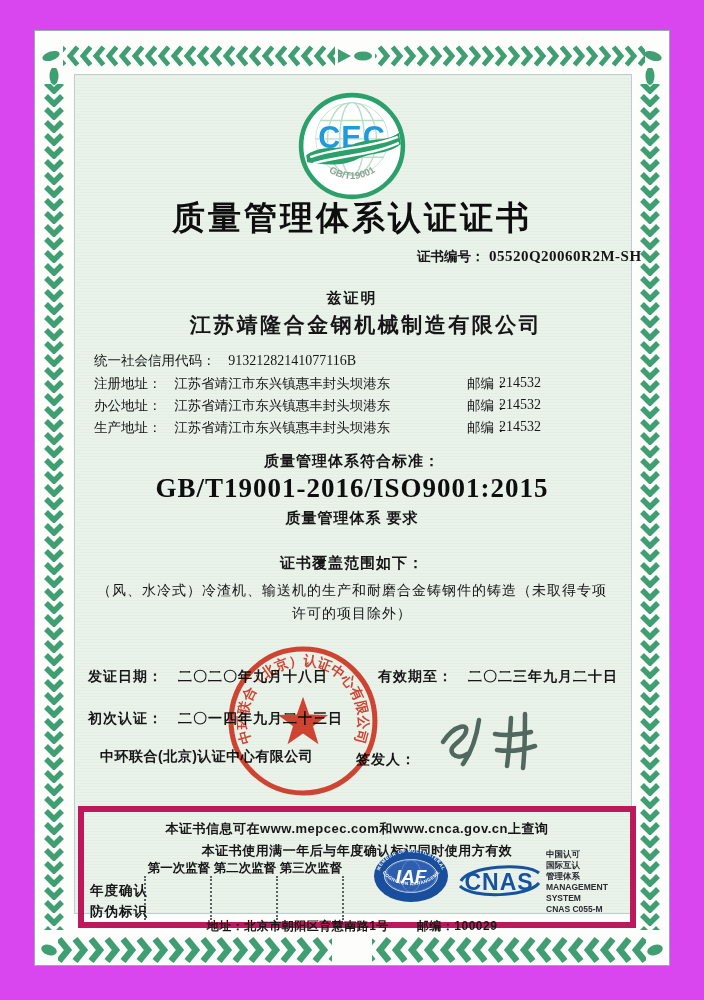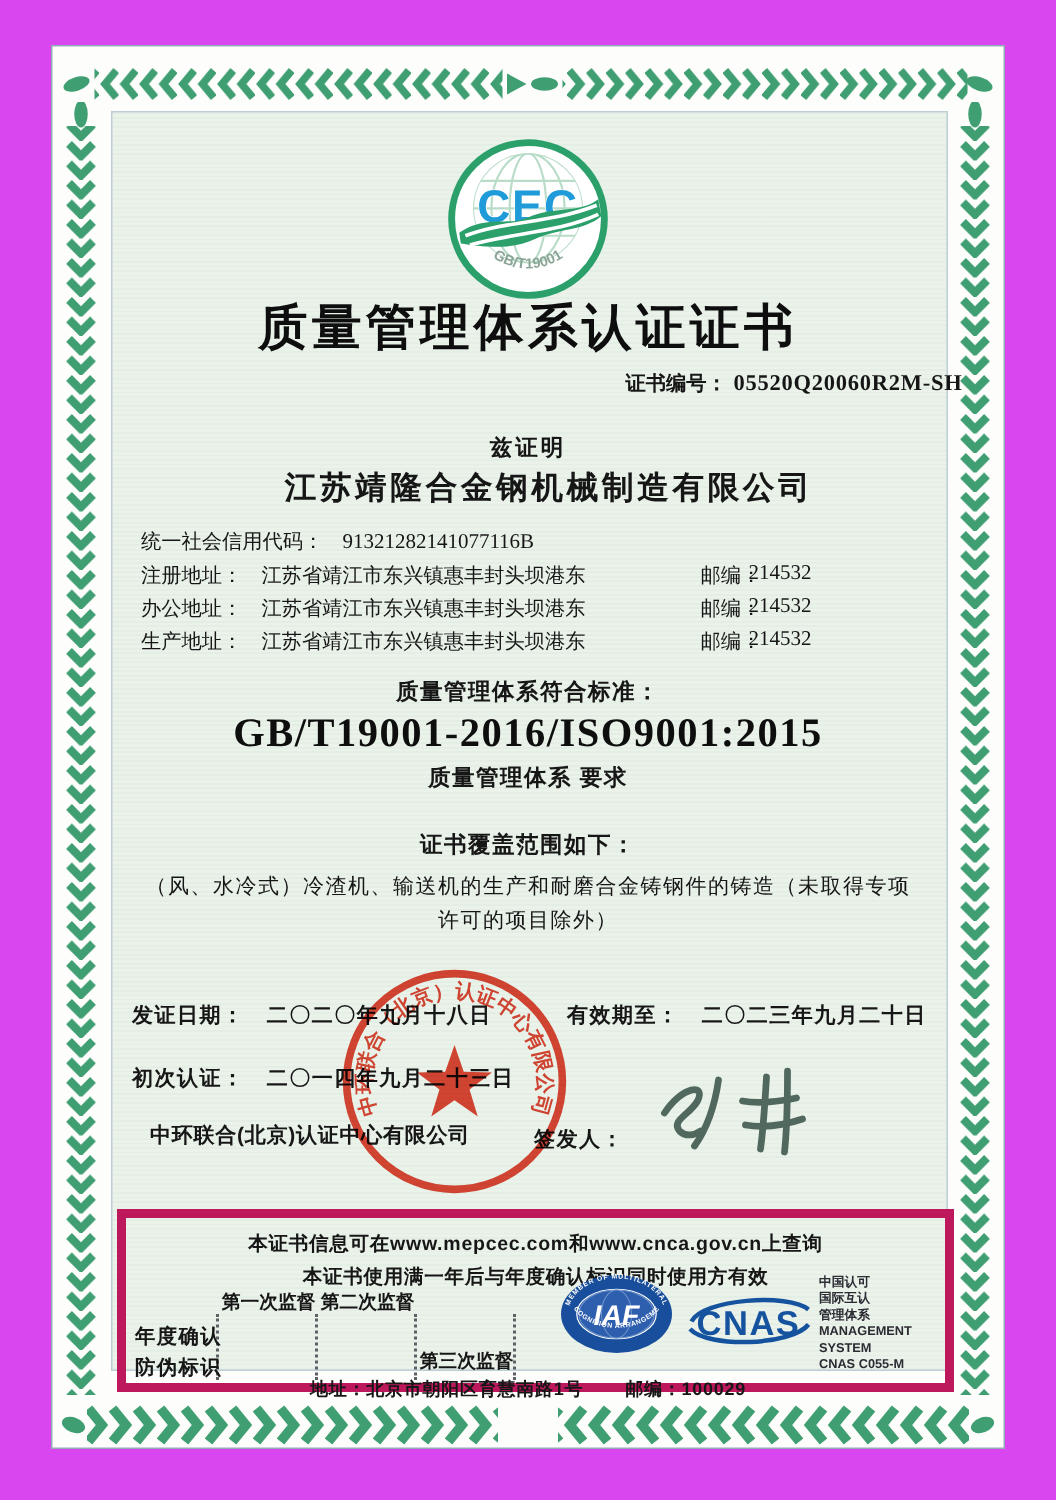--- a/index.html
+++ b/index.html
@@ -189,21 +189,21 @@
       <textPath href="#sealArc" startOffset="50%" text-anchor="middle">中环联合（北京）认证中心有限公司</textPath>
     </text>
     <polygon fill="#e0331f" points="76,52 82.1,69.6 100.7,70 85.9,81.2 91.3,99 76,88.4 60.7,99 66.1,81.2 51.3,70 69.9,69.6"></polygon>
   </svg>
 
   <div class="fbox">
     <div class="a ctr fline" style="top:8px;">本证书信息可在www.mepcec.com和www.cnca.gov.cn上查询</div>
     <div class="a ctr fline" style="top:30px;">本证书使用满一年后与年度确认标识同时使用方有效</div>
     <div class="a suplbl" style="left:62px;top:48px;">第一次监督</div>
     <div class="a suplbl" style="left:128px;top:48px;">第二次监督</div>
-    <div class="a suplbl" style="left:194px;top:48px;margin-top:39px;">第三次监督</div>
+    <div class="a suplbl" style="left:194px;top:48px;">第三次监督</div>
     <div class="a dot" style="left:60px;"></div>
     <div class="a dot" style="left:126px;"></div>
     <div class="a dot" style="left:192px;"></div>
     <div class="a dot" style="left:258px;"></div>
     <div class="a annual" style="left:6px;top:70px;">年度确认</div>
     <div class="a annual" style="left:6px;top:91px;">防伪标识</div>
 
     <svg class="a" style="left:288px;top:36px;" width="78" height="56">
       <ellipse cx="39" cy="28" rx="37" ry="26" fill="#184e9b"></ellipse>
       <ellipse cx="39" cy="28" rx="26.5" ry="16.5" fill="#2e5fae" stroke="#ffffff" stroke-width="0.8"></ellipse>

